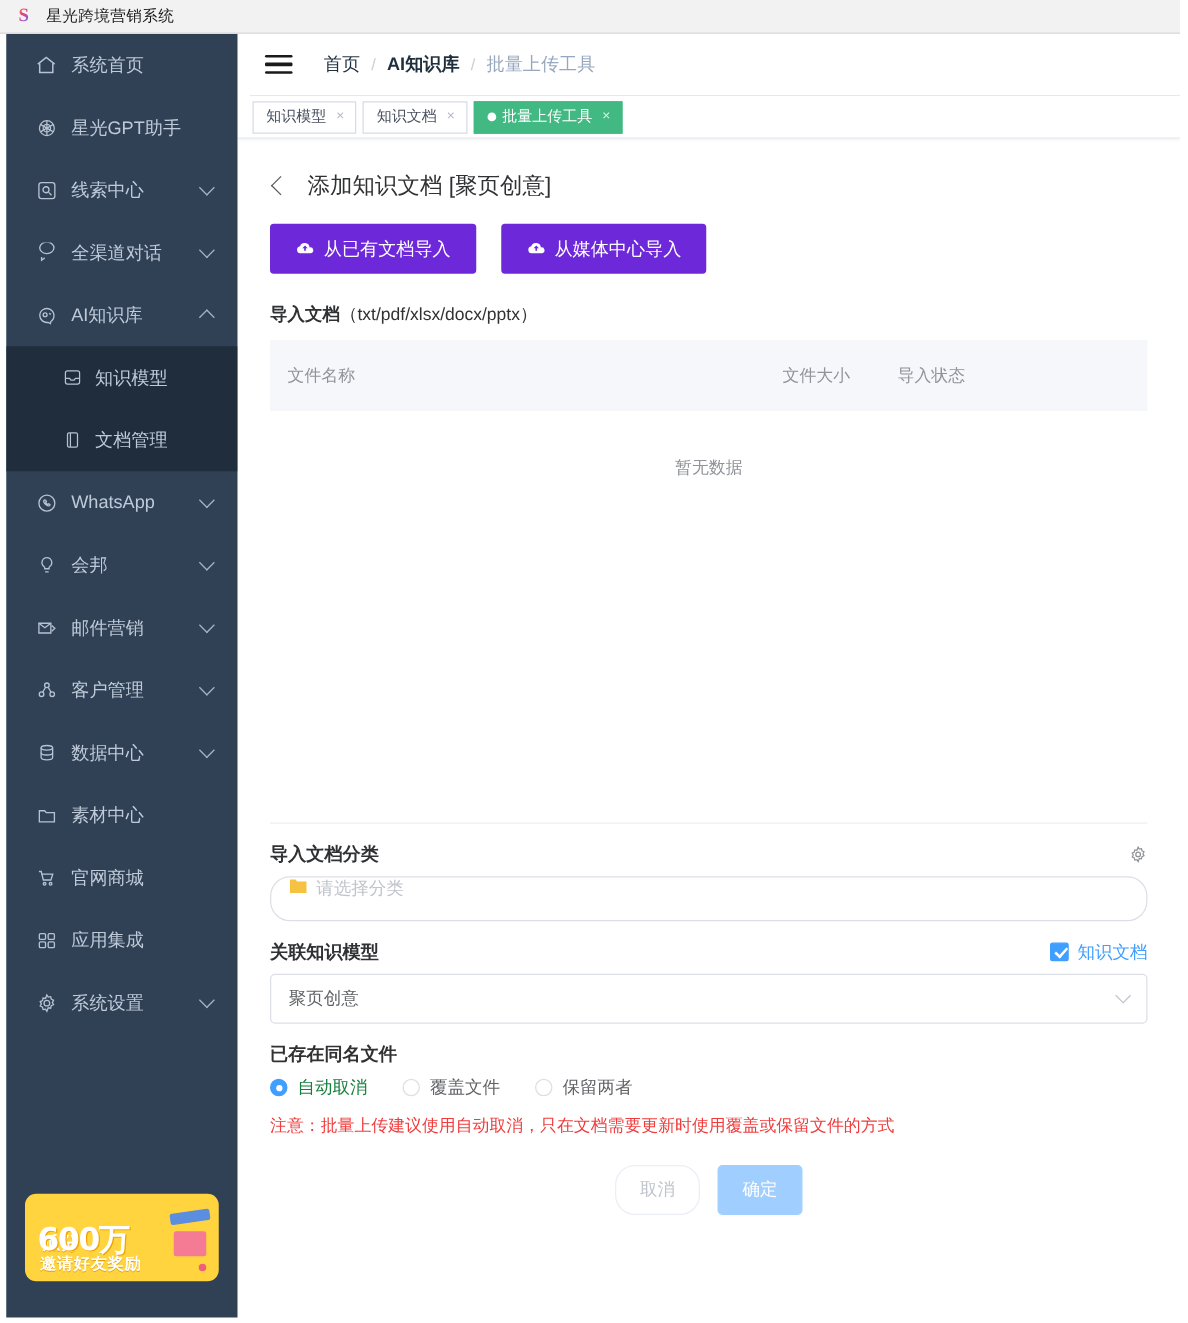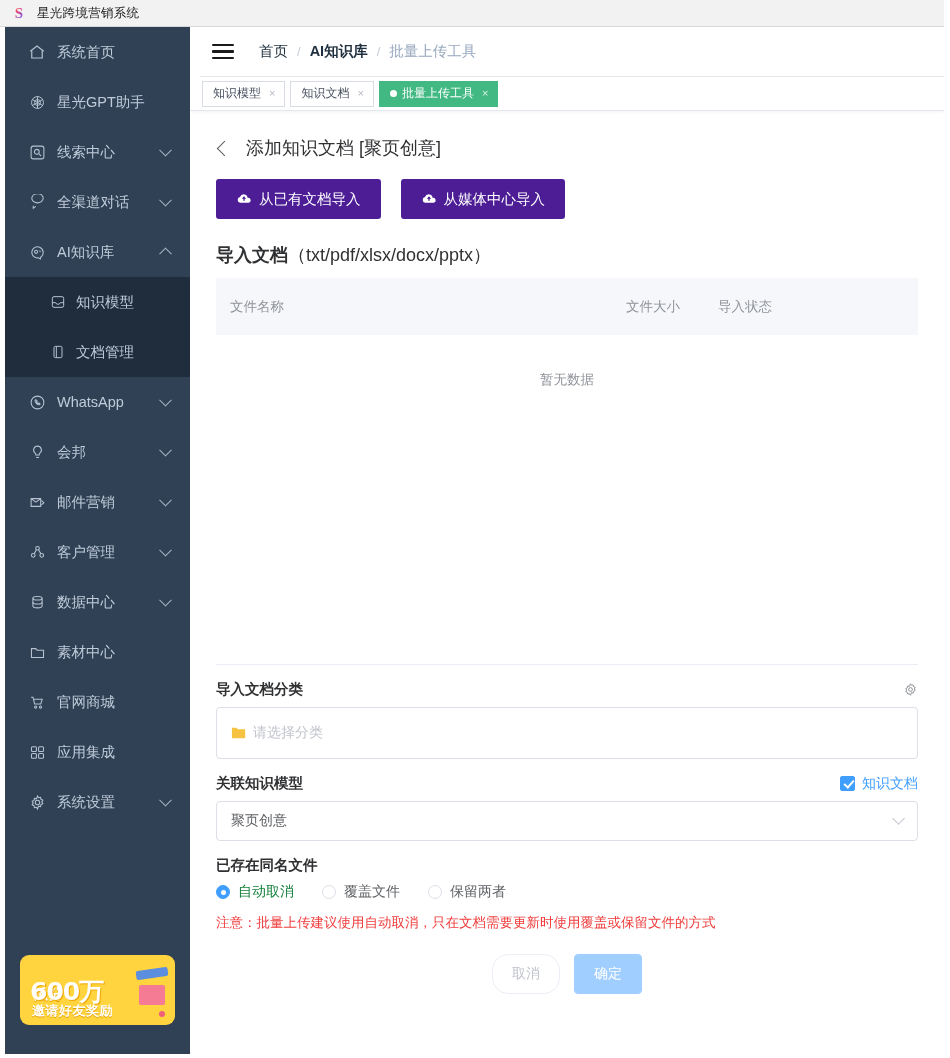--- a/index.html
+++ b/index.html
@@ -230,30 +230,30 @@
     border-bottom: 1.6px solid #5a5a5a;
     transform: rotate(45deg);
     margin-left: 3px; margin-right: 16px;
     cursor: pointer;
   }
   .page-title { font-size: 18px; color: #303133; }
 
   .btn-row { display: flex; gap: 20px; margin-bottom: 24px; }
   .btn-primary {
     height: 40px; min-width: 120px;
-    background: #4c1d95; border: none; border-radius: 3px;
+    background: #6d28d9; border: none; border-radius: 3px;
     color: #fff; font-size: 14.5px;
     display: flex; align-items: center; justify-content: center;
     padding: 0 20px; cursor: pointer;
     font-family: inherit;
   }
   .btn-primary .cloud { margin-right: 7px; display: flex; }
 
   .sec-title {
-    font-size: 18px; font-weight: bold; color: #303133;
+    font-size: 14px; font-weight: bold; color: #303133;
     margin-bottom: 11px;
     display: flex; align-items: flex-end; justify-content: space-between;
   }
   .sec-title .sub { font-weight: normal; }
 
   .tbl { width: 702px; border: none; }
   .tbl-head {
     height: 57px;
     background: #f5f7fa;
     display: flex; align-items: center;
@@ -276,23 +276,23 @@
 
   .form-sec { margin-top: 15px; }
   .form-label {
     font-size: 14.5px; font-weight: bold; color: #303133;
     margin-bottom: 8px;
     display: flex; align-items: center; justify-content: space-between;
     width: 702px;
   }
   .gear { cursor: pointer; display: flex; color: #909399; }
   .inp {
-    width: 702px; height: 52px;
-    border: 1px solid #dcdfe6; border-radius: 4px;
-    display: flex; align-items: center;
+    width: 702px; height: 36px;
+    border: 1px solid #dcdfe6; border-radius: 16px;
+    display: flex; align-items: flex-start;
     padding: 0 14px;
     font-size: 14px; color: #c0c4cc;
     background: #fff; cursor: pointer;
   }
   .folder-ic { margin-right: 7px; display: flex; }
   .sel {
     width: 702px; height: 40px;
     border: 1px solid #dcdfe6; border-radius: 4px;
     display: flex; align-items: center; justify-content: space-between;
     padding: 0 14px;

